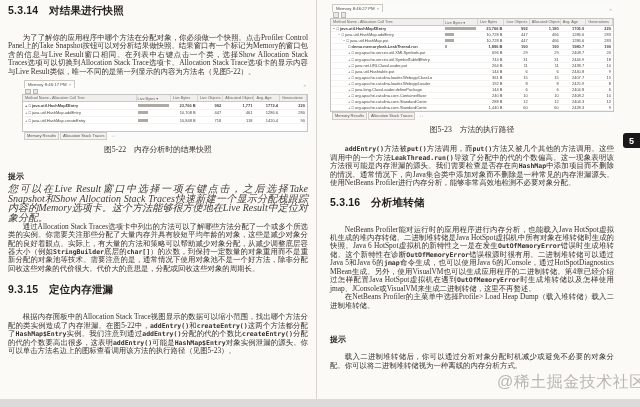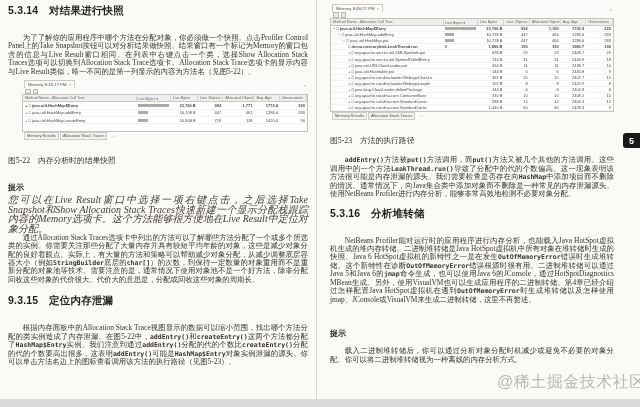--- a/index.html
+++ b/index.html
@@ -8,21 +8,21 @@
   .divider{position:absolute;left:316px;top:0;width:1px;height:399px;background:#d9d6d2;}
   .bottom-strip{position:absolute;left:0;bottom:0;width:640px;height:8px;background:#dddbd9;}
   .col{position:absolute;top:4px;}
   .col.left{left:8px;width:300px;}
   .col.right{left:330px;width:284px;}
   h2{margin:0;font-family:"Liberation Sans","DejaVu Sans",sans-serif;font-weight:700;
      font-size:10.5px;color:#221f1c;letter-spacing:0.2px;}
   .para{margin:0;font-size:7.4px;line-height:8.45px;text-align:justify;text-indent:2em;color:#38342f;}
   .code{font-family:"DejaVu Sans Mono",monospace;font-size:6.5px;font-weight:600;}
   .mt4{margin-top:4px}.mt5{margin-top:16px}.mt8{margin-top:8px}.mt10{margin-top:10px}.mt16{margin-top:16px}.mt20{}.mt24{margin-top:24px}
-  .caption{margin-top:16px;font-size:7.8px;color:#37332e;}
+  .caption{margin-top:5px;text-align:center;font-size:7.8px;color:#37332e;}
   .tip-label{font-family:"Liberation Sans","DejaVu Sans",sans-serif;font-weight:700;font-size:8px;color:#2a2understood723;}
   .tip-label{color:#2a2723;}
   .tip-text{margin-top:2px;font-size:10px;line-height:9.6px;font-style:italic;text-align:justify;color:#413d38;}
   
   .fig{background:#fbfbfa;}
   .fig22{margin-left:14px;width:286px;}
   .fig23{width:284px;}
   .fig-tabrow{height:8px;display:flex;align-items:flex-end;justify-content:space-between;}
   .fig-tab{display:inline-flex;gap:2px;align-items:center;border:1px solid #cbc8c3;border-bottom:none;
            background:#fcfcfb;font-family:"Liberation Sans",sans-serif;font-size:4.3px;color:#55524d;
@@ -302,20 +302,21 @@
           <span class="f-tab">Memory Results</span>
           <span class="f-tab">Allocation Stack Traces</span>
           <span class="f-extra">‹ ›</span>
         </div>
     </div>
     <div class="caption">图5-23　方法的执行路径</div>
 
     <p class="para mt10"><span class="code">addEntry()</span><span>方法被</span><span class="code">put()</span><span>方法调用，而</span><span class="code">put()</span><span>方法又被几个其他的方法调用。这些调用中的一个方法</span><span class="code">LeakThread.run()</span><span>导致了分配中的代的个数偏高。这一现象表明该方法很可能是内存泄漏的源头。我们需要检查是否存在向</span><span class="code">HashMap</span><span>中添加项目而不删除的情况。通常情况下，向Java集合类中添加对象而不删除是一种常见的内存泄漏源头。使用NetBeans Profiler进行内存分析，能够非常高效地检测不必要对象分配。</span></p>
     <h2 class="mt8">5.3.16　分析堆转储</h2>
     <p class="para mt5"><span>NetBeans Profiler能对运行时的应用程序进行内存分析，也能载入Java HotSpot虚拟机生成的堆内存转储。二进制堆转储是Java HotSpot虚拟机中所有对象在堆转储时生成的快照。Java 6 HotSpot虚拟机的新特性之一是在发生</span><span class="code">OutOfMemoryError</span><span>错误时生成堆转储。这个新特性在诊断</span><span class="code">OutOfMemoryError</span><span>错误根源时很有用。二进制堆转储可以通过Java 5和Java 6的</span><span class="code">jmap</span><span>命令生成，也可以使用Java 6的JConsole，通过HotSpotDiagnostics MBean生成。另外，使用VisualVM也可以生成应用程序的二进制转储。第4章已经介绍过怎样配置Java HotSpot虚拟机在遇到</span><span class="code">OutOfMemoryError</span><span>时生成堆转储以及怎样使用jmap、JConsole或VisualVM来生成二进制转储，这里不再赘述。</span></p>
+    <p class="para"><span>在NetBeans Profiler的主菜单中选择Profile&gt; Load Heap Dump（载入堆转储）载入二进制堆转储。</span></p>
 
     <div class="mt24">
       <div class="tip-label">提示</div>
     </div>
 
     <p class="para mt8"><span>载入二进制堆转储后，你可以通过分析对象分配时机减少或避免不必要的对象分配。你可以将二进制堆转储视为一种离线的内存分析方式。</span></p>
   </div>
 
   <div class="chapter-tab">5</div>
   <div class="watermark">@稀土掘金技术社区</div>

